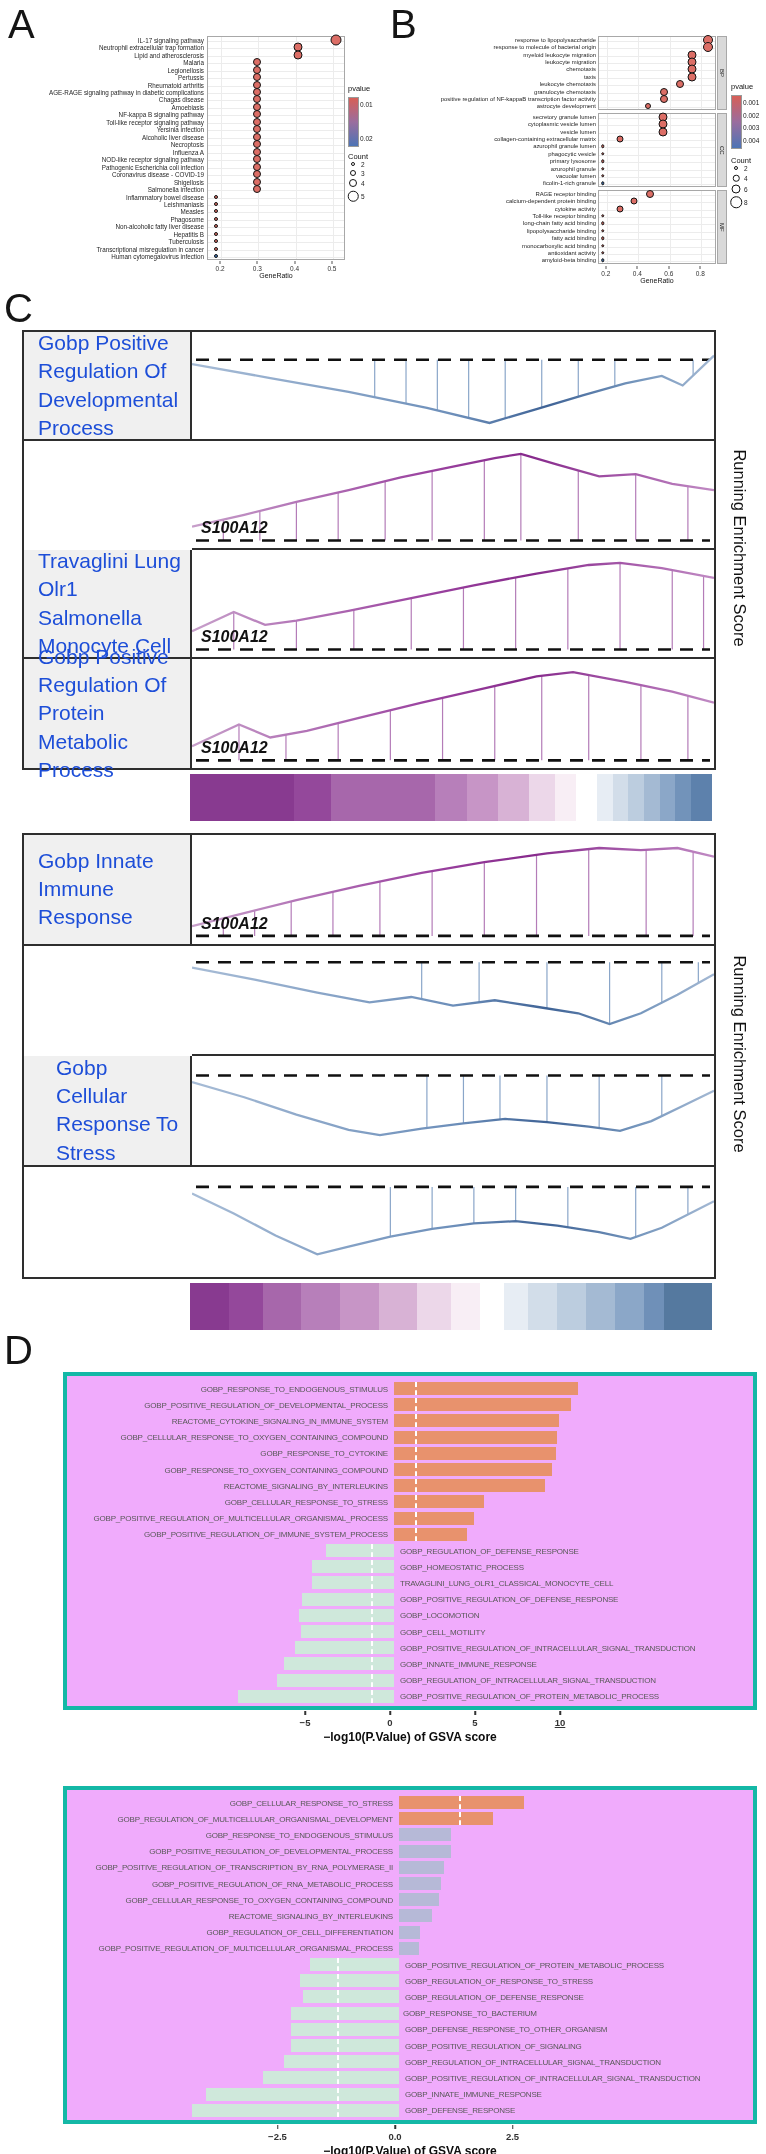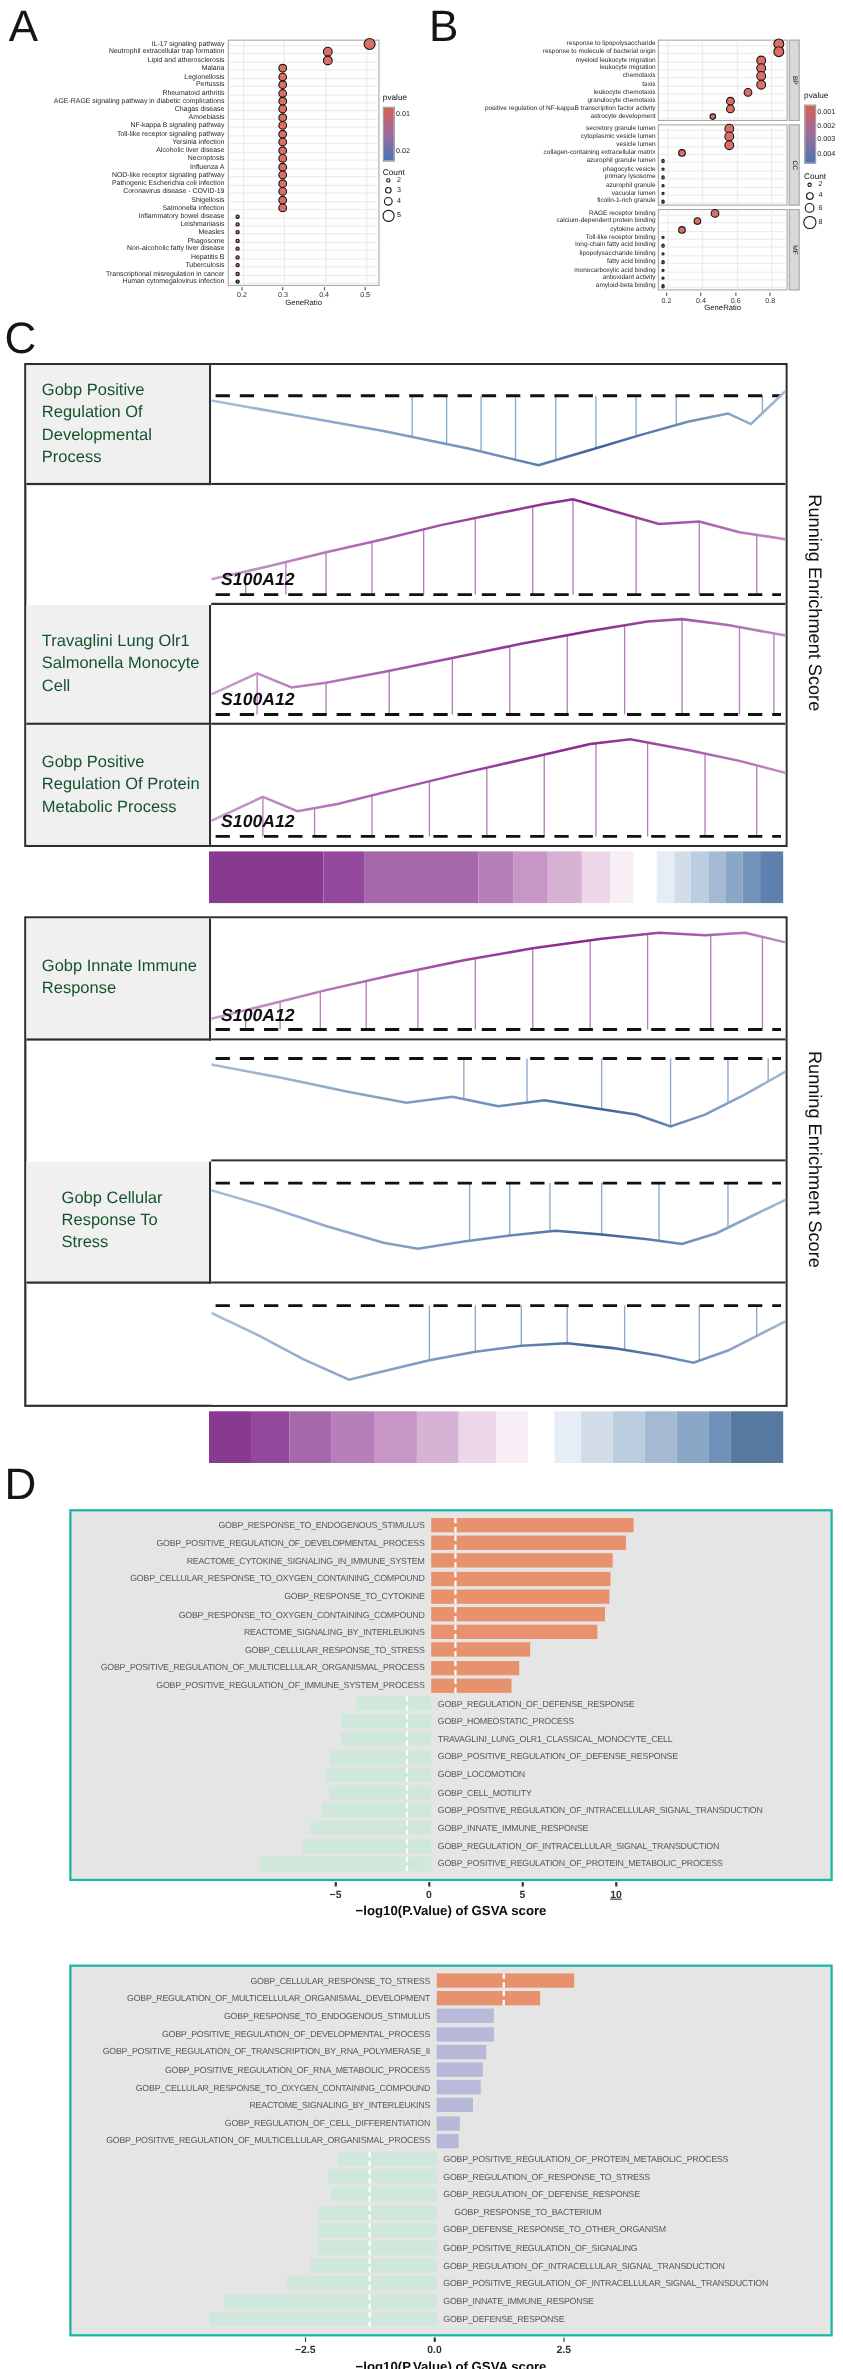--- a/index.html
+++ b/index.html
@@ -17,27 +17,27 @@
   .strip{position:absolute;background:#d9d9d9;border:1px solid #a8a8a8;box-sizing:border-box;
          display:flex;align-items:center;justify-content:center}
   .strip span{writing-mode:vertical-rl;font-size:6px;color:#222}
   .leg-title{position:absolute;font-size:7.5px;color:#111;white-space:nowrap}
   .leg-grad{position:absolute;border:0.5px solid #999}
   .leg-lab{position:absolute;font-size:6.5px;color:#222;transform:translateY(-50%);white-space:nowrap}
   .leg-circ{position:absolute;border:1px solid #141414;border-radius:50%;background:#fff;transform:translate(-50%,-50%);box-sizing:border-box}
   .c-group{position:absolute;border:2px solid #2e2e2e;box-sizing:border-box;background:#fff}
   .c-cell{position:absolute;box-sizing:border-box}
   .c-lab{background:#f0f0f0;border-right:2px solid #2e2e2e;display:flex;align-items:center;
-         padding:0 8px 0 14px;font-size:15px;line-height:1.35;color:#14532d}
+         padding:0 8px 0 14px;font-size:21px;line-height:1.35;color:#1d4ed8}
   .c-plot{background:#fff;overflow:hidden}
   .c-annot{position:absolute;left:9px;bottom:11px;font-style:italic;font-weight:bold;font-size:16px;color:#111}
   .gradbar{position:absolute;display:flex}
   .gradseg{height:100%}
   .res-label{position:absolute;writing-mode:vertical-rl;font-size:16.5px;color:#111;transform:translateY(-50%);white-space:nowrap}
-  .d-box{position:absolute;border:2px solid #14b8a6;background:#e5e5e5;box-sizing:border-box}
+  .d-box{position:absolute;border:4px solid #14b8a6;background:#f0abfc;box-sizing:border-box}
   .d-bar{position:absolute;height:13px}
   .d-dash{position:absolute;top:0;bottom:0;width:0;border-left:2px dashed #fff}
   .d-lab{position:absolute;font-size:8px;letter-spacing:-0.2px;color:#585858;white-space:nowrap;transform:translateY(-50%)}
   .d-tick{position:absolute;width:1.5px;height:4px;background:#333;transform:translateX(-50%)}
   .d-ticklab{position:absolute;transform:translateX(-50%);font-size:9.5px;font-weight:bold;color:#333}
   .d-xlabel{position:absolute;transform:translateX(-50%);font-size:12px;font-weight:bold;color:#0c0c0c;white-space:nowrap}
 </style>
 </head>
 <body>
 
@@ -657,21 +657,21 @@
           <div class="d-dash" style="left: 36.6px;"></div>
         </div>
         <div class="d-lab" style="top: 190.7px; left: 338px; text-align: left;">GOBP_REGULATION_OF_RESPONSE_TO_STRESS</div>
         <div class="d-bar" style="left: 235.65px; top: 200.4px; width: 96.35px; background: rgb(207, 232, 219);">
           <div class="d-dash" style="left: 34.25px;"></div>
         </div>
         <div class="d-lab" style="top: 206.9px; left: 338px; text-align: left;">GOBP_REGULATION_OF_DEFENSE_RESPONSE</div>
         <div class="d-bar" style="left: 223.9px; top: 216.6px; width: 108.1px; background: rgb(207, 232, 219);">
           <div class="d-dash" style="left: 46px;"></div>
         </div>
-        <div class="d-lab" style="top: 223.1px; left: 348px; text-align: right;">GOBP_RESPONSE_TO_BACTERIUM</div>
+        <div class="d-lab" style="top: 223.1px; left: 336px; text-align: right;">GOBP_RESPONSE_TO_BACTERIUM</div>
         <div class="d-bar" style="left: 223.9px; top: 232.8px; width: 108.1px; background: rgb(207, 232, 219);">
           <div class="d-dash" style="left: 46px;"></div>
         </div>
         <div class="d-lab" style="top: 239.3px; left: 338px; text-align: left;">GOBP_DEFENSE_RESPONSE_TO_OTHER_ORGANISM</div>
         <div class="d-bar" style="left: 223.9px; top: 249px; width: 108.1px; background: rgb(207, 232, 219);">
           <div class="d-dash" style="left: 46px;"></div>
         </div>
         <div class="d-lab" style="top: 255.5px; left: 338px; text-align: left;">GOBP_POSITIVE_REGULATION_OF_SIGNALING</div>
         <div class="d-bar" style="left: 216.85px; top: 265.2px; width: 115.15px; background: rgb(207, 232, 219);">
           <div class="d-dash" style="left: 53.05px;"></div>

